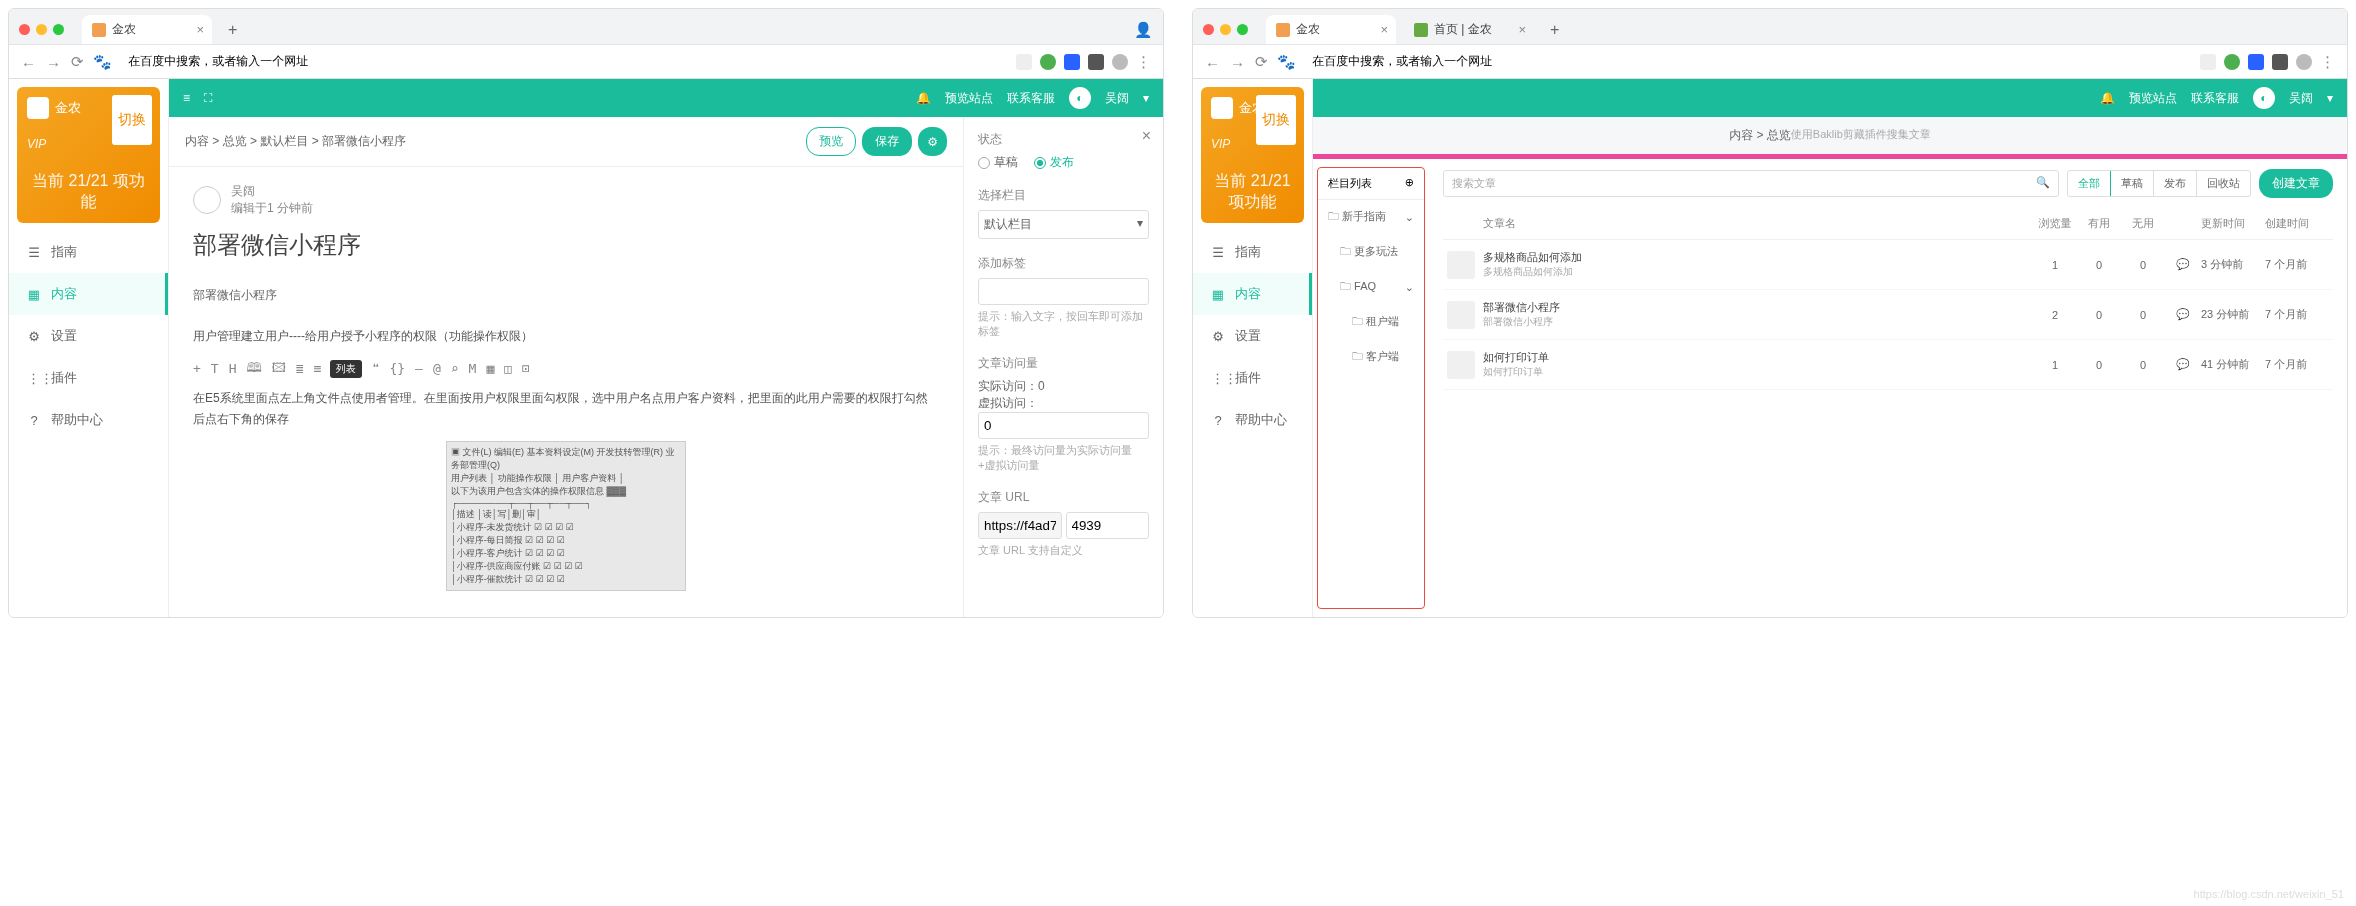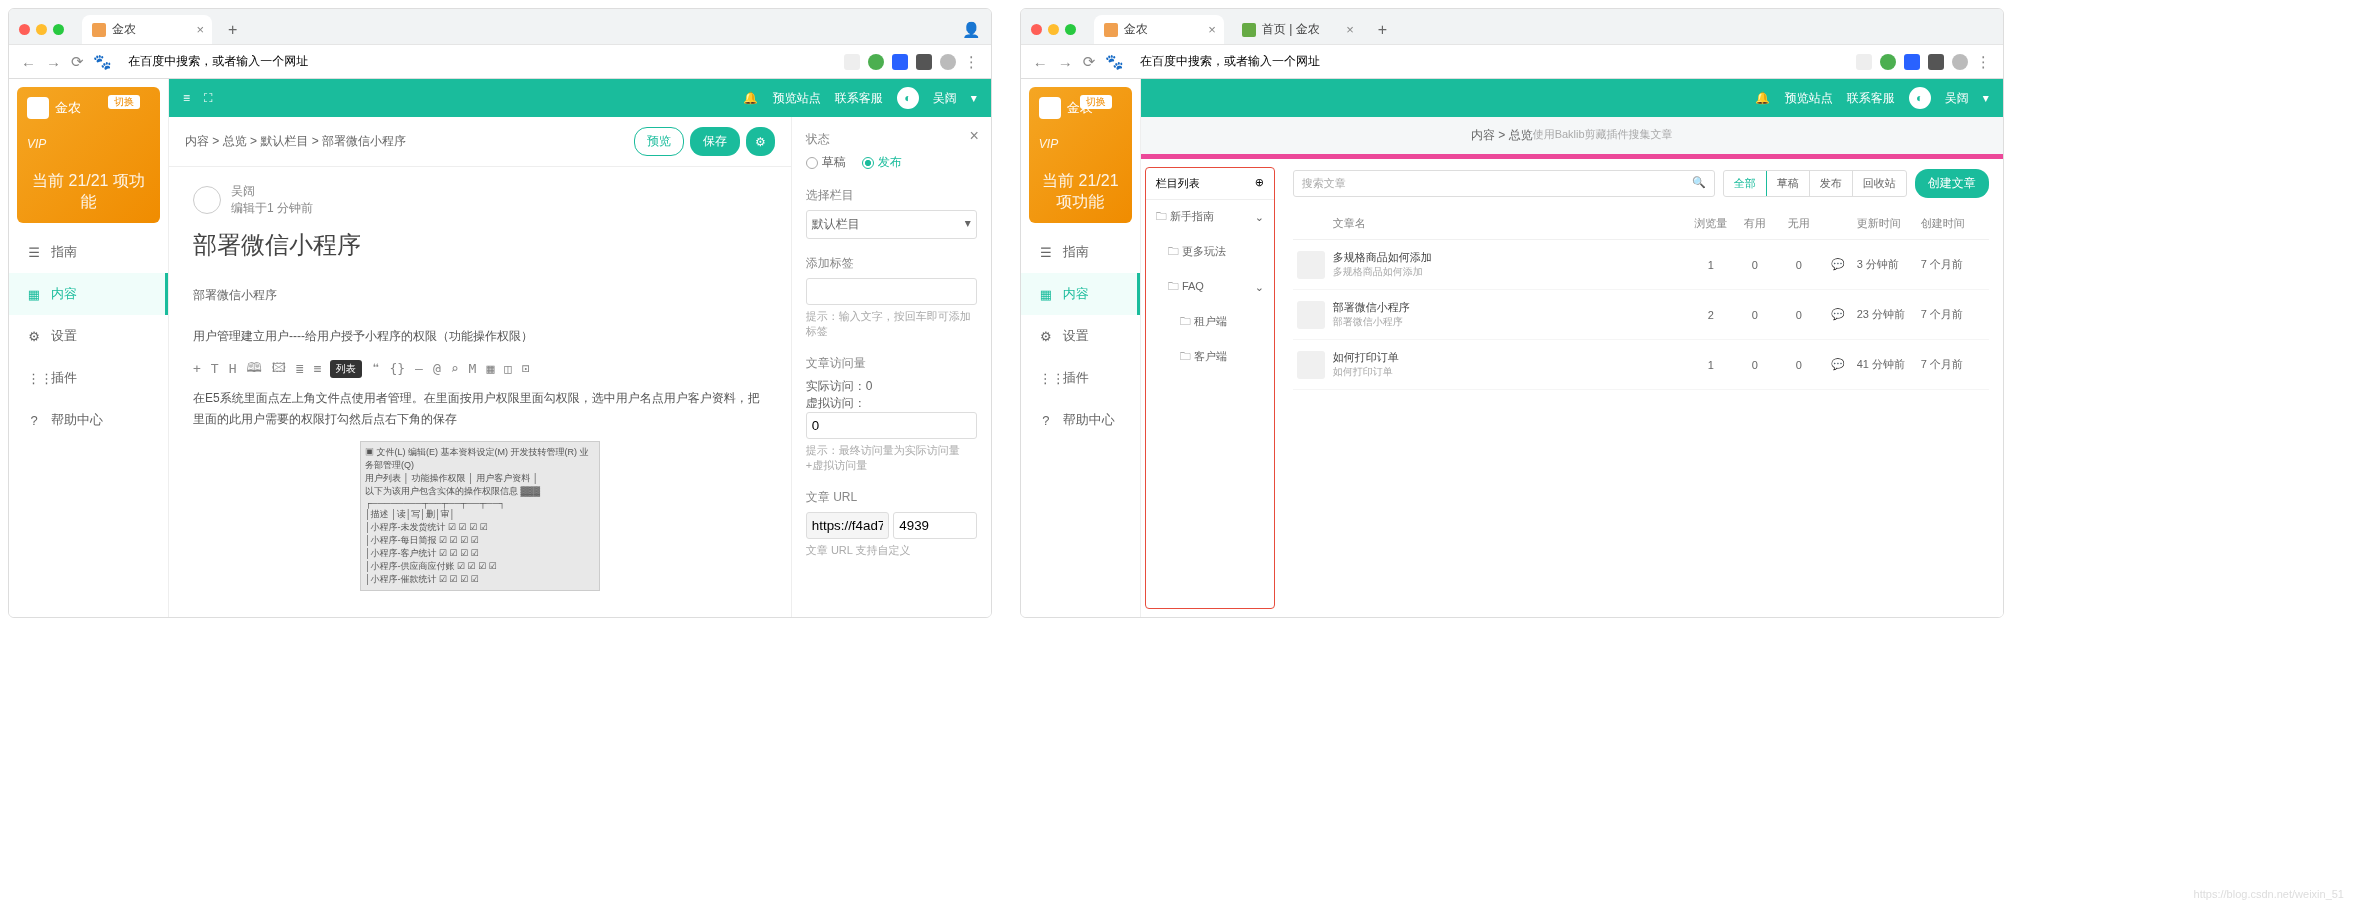--- a/index.html
+++ b/index.html
@@ -18,21 +18,21 @@
 .addr-row{display:flex;align-items:center;padding:6px 12px;gap:10px;background:#fff;border-top:1px solid #e5e5e5}
 .nav-ico{color:#888;font-size:15px}
 .addr-input{flex:1;color:#000000;font-size:12px;padding:2px 6px}
 .ext-icons{display:flex;gap:8px;align-items:center}
 .ext-ico{width:16px;height:16px;border-radius:3px}
 .app{flex:1;display:flex;min-height:440px}
 .sidebar{width:160px;background:#fff;border-right:1px solid #eee;display:flex;flex-direction:column}
 .vip-card{margin:8px;background:linear-gradient(135deg,#f5a623,#f08c00);border-radius:6px;padding:10px;color:#fff;position:relative}
 .vip-card .logo{display:flex;align-items:center;gap:6px;font-size:13px;font-weight:500}
 .vip-card .logo-sq{width:22px;height:22px;background:#fff;border-radius:4px}
-.vip-card .switch{position:absolute;top:8px;right:20px;background:#fff;color:#f08c00;font-size:10px;padding:0 6px;border-radius:3px}
+.vip-card .switch{position:absolute;top:8px;right:8px;background:#fff;color:#f08c00;font-size:14px;padding:16px 6px;border-radius:3px}
 .vip-card .vip-txt{font-size:12px;font-style:italic;margin-top:18px;opacity:.9}
 .vip-card .quota{font-size:16px;text-align:center;margin-top:20px;opacity:.9}
 .nav-item{display:flex;align-items:center;gap:10px;padding:12px 18px;font-size:13px;color:#666;cursor:pointer}
 .nav-item.active{color:#1abc9c;background:#f0fdfa;border-right:3px solid #1abc9c}
 .nav-ico2{width:14px;text-align:center}
 .main{flex:1;display:flex;flex-direction:column;background:#f5f7f8}
 .topbar{background:#1abc9c;color:#fff;display:flex;align-items:center;justify-content:space-between;padding:8px 14px;font-size:12px}
 .topbar-l{display:flex;gap:14px;align-items:center}
 .topbar-r{display:flex;gap:14px;align-items:center}
 .avatar{width:22px;height:22px;border-radius:50%;background:#fff;color:#1abc9c;display:flex;align-items:center;justify-content:center;border:2px solid #fff}
@@ -63,21 +63,21 @@
 .radio{display:flex;align-items:center;gap:4px}
 .radio-dot{width:12px;height:12px;border:1px solid #aaa;border-radius:50%;display:inline-block}
 .radio.sel .radio-dot{border-color:#1abc9c;background:radial-gradient(#1abc9c 40%,#fff 45%)}
 .radio.sel{color:#1abc9c}
 .sp-select{width:100%;padding:5px;border:1px solid #ddd;border-radius:3px;background:#fff;display:flex;justify-content:space-between}
 .hint{color:#aaa;font-size:11px;margin-top:4px}
 .sp-input{width:100%;padding:5px;border:1px solid #ddd;border-radius:3px}
 .url-row{display:flex;gap:4px}
 .url-row input{flex:1;min-width:0}
 
-.col-panel{width:130px;background:#fff;border:1px solid #e74c3c;border-radius:4px;margin:8px 4px;font-size:11px}
+.col-panel{width:108px;background:#fff;border:1px solid #e74c3c;border-radius:4px;margin:8px 4px;font-size:11px}
 .col-panel-hd{display:flex;justify-content:space-between;padding:8px 10px;border-bottom:1px solid #eee;font-weight:500}
 .col-item{padding:8px 10px;display:flex;justify-content:space-between;align-items:center;color:#666;cursor:pointer}
 .col-item.sub{padding-left:22px}
 .content-right{flex:1;background:#fff;padding:10px 14px}
 .cr-top{display:flex;gap:8px;align-items:center;margin-bottom:10px}
 .search-box{flex:1;border:1px solid #ddd;border-radius:3px;padding:5px 8px;display:flex;justify-content:space-between;color:#aaa;font-size:11px}
 .filter-tabs{display:flex;border:1px solid #ddd;border-radius:3px;overflow:hidden;font-size:11px}
 .filter-tabs span{padding:5px 10px;border-right:1px solid #ddd;color:#666}
 .filter-tabs span:last-child{border:none}
 .filter-tabs span.act{color:#1abc9c;border-color:#1abc9c}
@@ -88,21 +88,21 @@
 .c-name{flex:2}
 .c-name .t{color:#444}.c-name .s{color:#aaa;font-size:10px}
 .c-num{width:44px;text-align:center}
 .c-ico{width:36px;text-align:center}
 .c-time{width:64px}
 .caption{text-align:center;font-size:26px;font-weight:600;color:#333;margin-top:22px}
 .captions{display:flex;gap:28px;padding:0 8px}
 .captions div{flex:1;text-align:center}
 .crumb2{padding:10px 14px;font-size:12px;color:#666;display:flex;justify-content:center;border-bottom:5px solid #ec4899}
 .crumb2 .r{color:#aaa;font-size:11px}
-.outer{display:flex;width:100%}
+.outer{display:flex;flex-direction:column;width:100%}
 .watermark{position:fixed;bottom:6px;right:12px;color:#ddd;font-size:11px}
 </style>
 </head>
 <body>
 
 <div class="outer">
 <div style="display:flex;gap:28px">
 
 <div class="browser">
   <div class="chrome-top">

